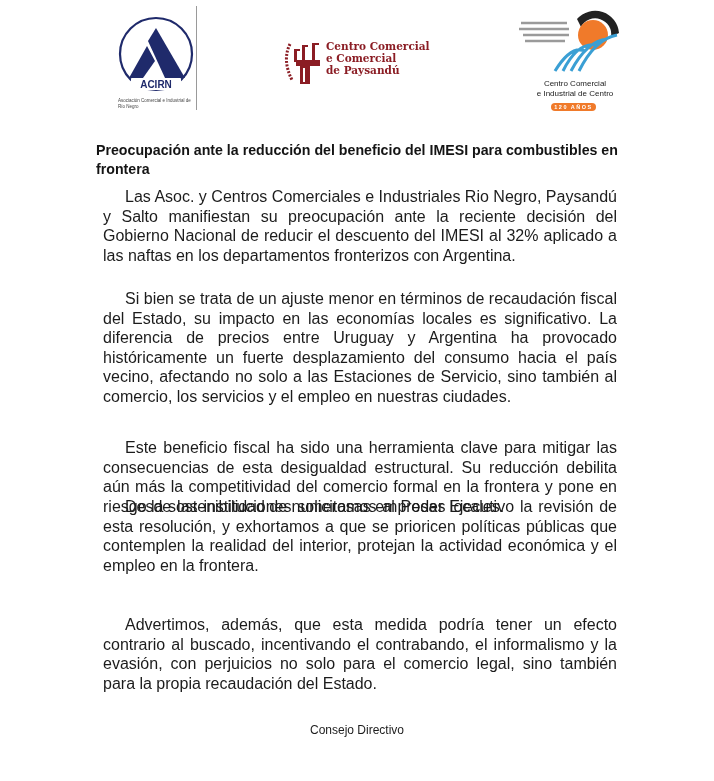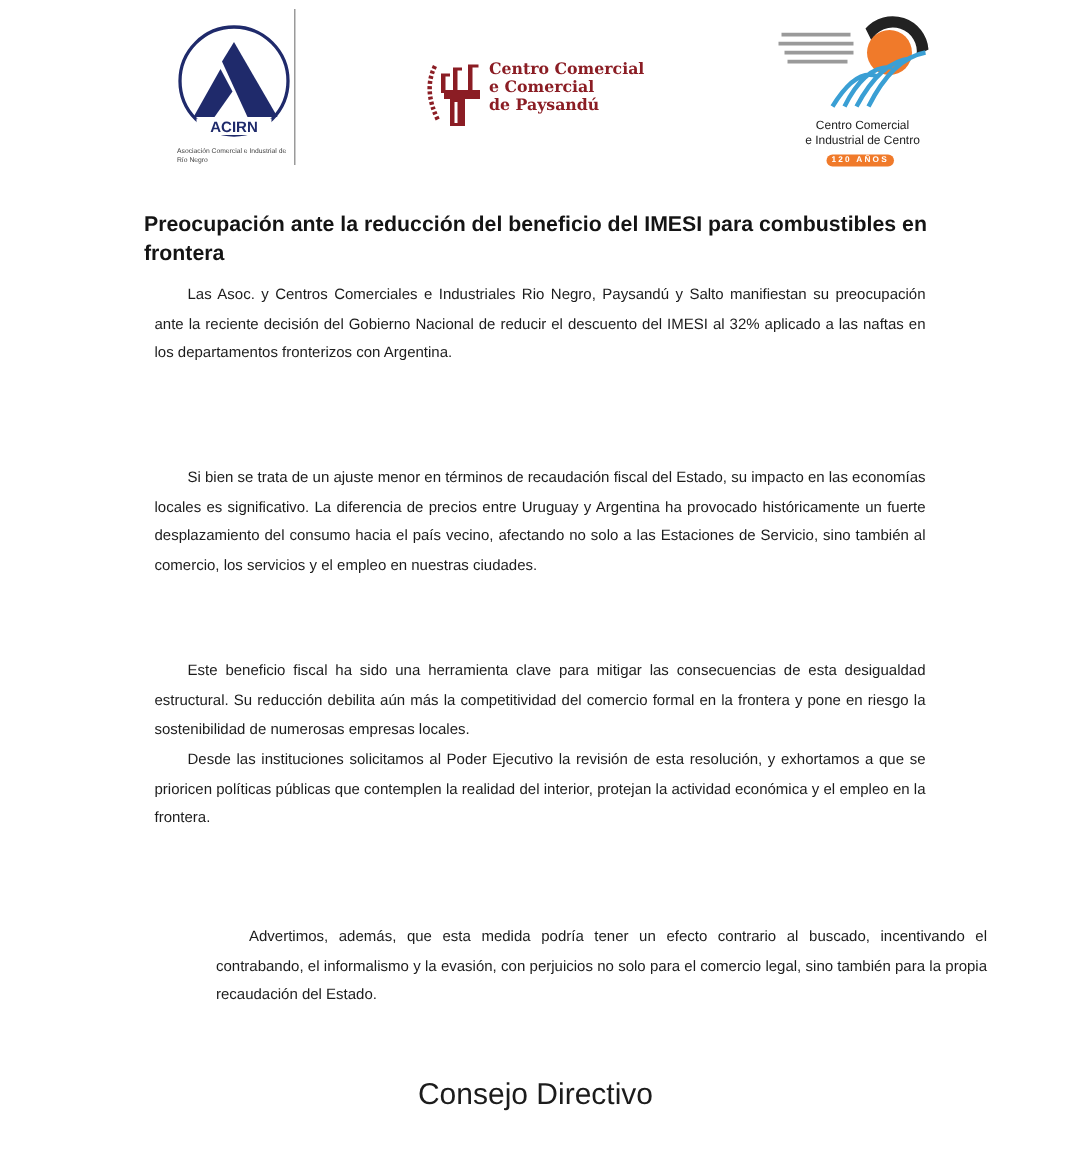--- a/index.html
+++ b/index.html
@@ -11,28 +11,28 @@
 
     .logo-paysandu { position: absolute; left: 280px; top: 36px; width: 180px; height: 60px; }
     .paysandu-text { position: absolute; left: 46px; top: 4px; font-family: "DejaVu Serif", serif; font-weight: bold; font-size: 10.5px; line-height: 12px; color: #8b1d24; }
 
     .logo-salto { position: absolute; left: 515px; top: 5px; width: 120px; height: 110px; }
     .salto-text { position: absolute; left: 0; top: 74px; width: 120px; text-align: center; font-size: 8px; line-height: 10px; color: #222; }
     .salto-badge { position: absolute; left: 36px; top: 98px; width: 45px; height: 8px; border-radius: 4px; background: #f07a2a; color: #fff; font-size: 5.5px; line-height: 8px; text-align: center; letter-spacing: 1.5px; font-weight: bold; }
 
     .title { position: absolute; left: 96px; top: 141px; width: 530px; text-align: left; font-weight: bold; font-size: 14.2px; line-height: 19px; color: #141414; }
 
-    .para { position: absolute; left: 103px; width: 514px; font-size: 10px; line-height: 19.6px; text-align: justify; color: #1c1c1c; text-indent: 22px; margin: 0; }
+    .para { position: absolute; left: 103px; width: 514px; font-size: 16px; line-height: 19.6px; text-align: justify; color: #1c1c1c; text-indent: 22px; margin: 0; }
     .p1 { top: 187px; }
-    .p2 { top: 289px; margin-top: 20px; }
+    .p2 { top: 289px; }
     .p3 { top: 438px; }
     .p4 { top: 497px; }
-    .p5 { top: 615px; margin-left: 41px; }
+    .p5 { top: 615px; }
 
-    .signature { position: absolute; left: 0; width: 714px; top: 721px; text-align: center; font-size: 20px; line-height: 19px; color: #1c1c1c; }
+    .signature { position: absolute; left: 0; width: 714px; top: 721px; text-align: center; font-size: 12px; line-height: 19px; color: #1c1c1c; }
   </style>
 </head>
 <body>
 
 <div class="logo-acirn">
   <svg width="82" height="90" viewBox="0 0 82 90">
     <circle cx="41" cy="38" r="36" fill="#ffffff" stroke="#1f2a6b" stroke-width="2.2"></circle>
     <polygon points="14,62 32,30 40,45 28,62" fill="#1f2a6b"></polygon>
     <polygon points="33,25 41,12 70,62 50,62" fill="#1f2a6b"></polygon>
     <rect x="16" y="63" width="50" height="11" fill="#ffffff"></rect>

